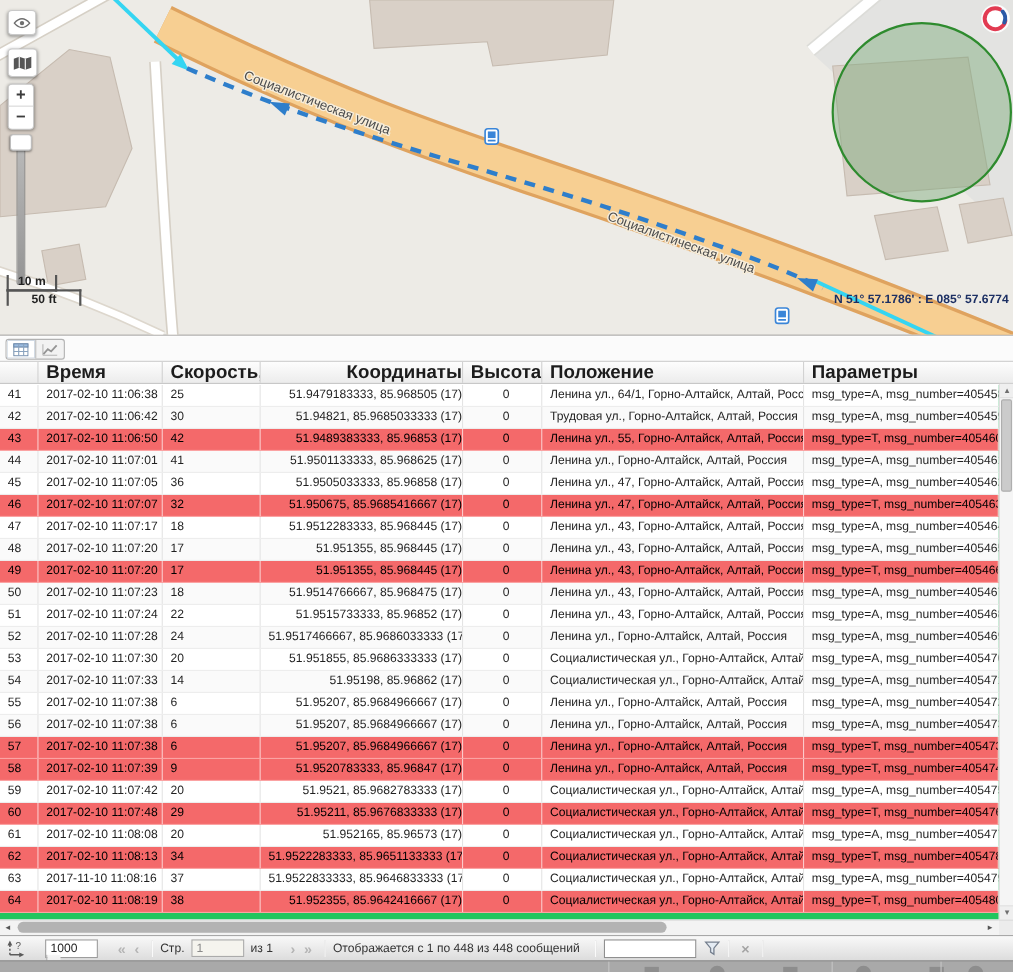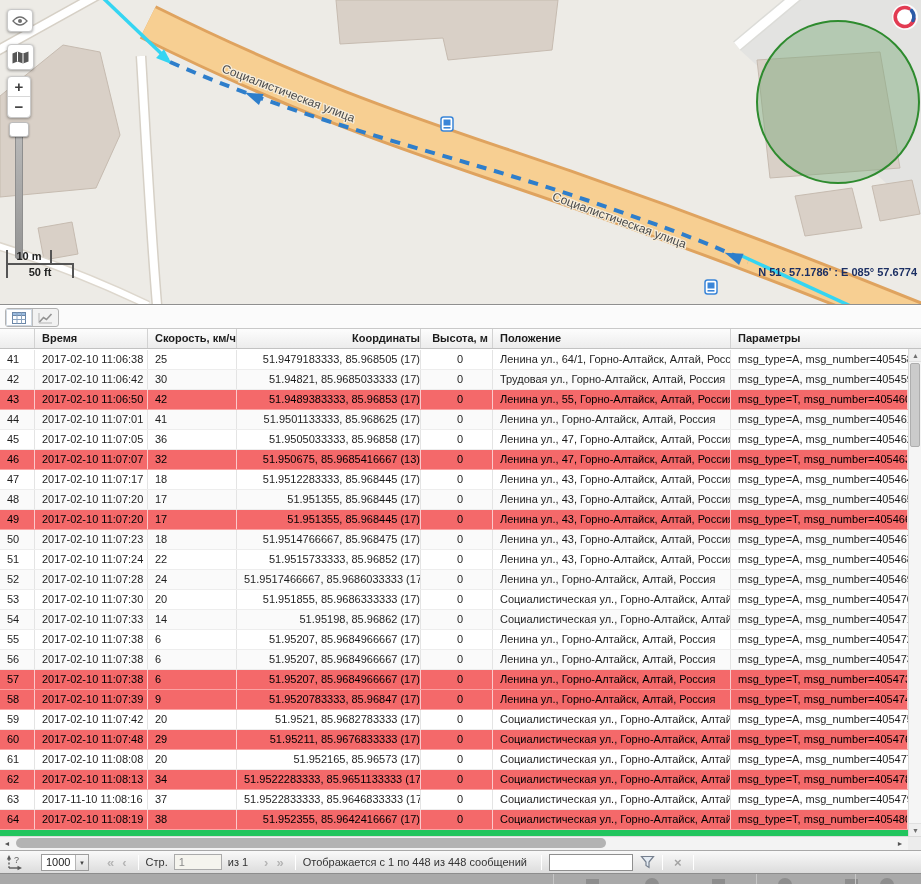--- a/index.html
+++ b/index.html
@@ -30,21 +30,21 @@
   
   #panel-toolbar{position:absolute;left:0;top:306px;width:921px;height:23px;background:#fbfbfb;border-bottom:1px solid #c9c9c9;}
   #view-group{position:absolute;left:5px;top:2px;height:19px;display:flex;border:1px solid #b2b2b2;border-radius:3px;overflow:hidden;background:#f2f2f2;}
   .view-btn{width:26px;height:17px;display:flex;align-items:center;justify-content:center;cursor:pointer;}
   .view-btn.active{background:#fff;box-shadow:inset 0 0 0 1px #cfd8e2;}
   .view-btn + .view-btn{border-left:1px solid #bdbdbd;}
 
   
   #grid-header{position:absolute;left:0;top:329px;width:921px;height:20px;
                background:linear-gradient(#fdfdfd,#ececec);border-bottom:1px solid #c2c2c2;display:flex;}
-  .hcell{height:100%;border-right:1px solid #d2d2d2;font-size:11px;font-weight:bold;color:#1c1c1c;
+  .hcell{height:100%;border-right:1px solid #d2d2d2;font-size:17px;font-weight:bold;color:#1c1c1c;
          line-height:19px;padding-left:7px;white-space:nowrap;overflow:hidden;}
   #grid-body{position:absolute;left:0;top:350px;width:908px;height:486px;background:#22c55e;overflow:hidden;}
   .row{display:flex;width:908px;height:20px;background:#fff;border-bottom:1px solid #ededed;}
   .row:nth-child(even){background:#fafafa;}
   .cell{height:100%;font-size:11px;color:#1f1f1f;line-height:19px;padding-left:7px;
         white-space:nowrap;overflow:hidden;border-right:1px solid #e4e4e4;}
   .row.red, .row.red:nth-child(even){background:#f4696a;}
   .row.red{border-bottom:1px solid #fba3a3;}
   .row.red .cell{color:#000;border-right:1px solid rgba(255,255,255,.65);}
   .c0{width:35px;} .c1{width:113px;} .c2{width:89px;} .c3{width:184px;text-align:right;}
@@ -61,21 +61,21 @@
   #hs-right{left:893px;top:837px;position:absolute;width:14px;height:13px;font-size:7px;color:#555;text-align:center;line-height:13px;cursor:pointer;}
   #hs-thumb{position:absolute;left:16px;top:838px;width:590px;height:10px;background:#b3b3b3;border-radius:5px;cursor:grab;}
   #sb-corner{position:absolute;left:908px;top:836px;width:13px;height:14px;background:#ececec;border-top:1px solid #dadada;}
 
   
   #pager{position:absolute;left:0;top:850px;width:921px;height:23px;
          background:linear-gradient(#f9f9f9,#dcdcdc);border-top:1px solid #a8a8a8;
          display:flex;align-items:center;font-size:11px;color:#333;}
   .sep{width:1px;height:15px;background:#c2c2c2;border-right:1px solid #fff;margin:0 7px;}
   .nav{font-size:13px;font-weight:bold;color:#b5b5b5;padding:0 4px;cursor:default;}
-  #page-size{margin-left:18px;width:48px;height:17px;background:#fff;border:1px solid #9d9d9d;display:flex;cursor:pointer;}
+  #page-size{margin-left:18px;width:48px;height:17px;background:#fff;border:1px solid #9d9d9d;display:flex;cursor:pointer;flex-direction:column;}
   #page-size .val{flex:1;padding:1px 0 0 4px;color:#222;}
   #page-size .arrow{width:13px;border-left:1px solid #b5b5b5;background:linear-gradient(#f6f6f6,#dedede);
                     font-size:6px;color:#444;text-align:center;line-height:16px;}
   #page-input{width:48px;height:16px;border:1px solid #ababab;background:#f5f4ee;color:#8a8a8a;
               font-size:11px;padding:0 4px;margin:0 6px;font-family:"Liberation Sans",sans-serif;}
   #filter-input{width:84px;height:17px;border:1px solid #8f8f8f;background:#fff;font-size:11px;padding:0 4px;
                 font-family:"Liberation Sans",sans-serif;}
   #clear-btn{color:#a3a3a3;font-size:13px;font-weight:bold;padding:0 4px;cursor:pointer;}
   #tool-icon{margin-left:6px;cursor:pointer;}
   #funnel-btn{margin-left:7px;cursor:pointer;display:flex;align-items:center;}
@@ -262,21 +262,21 @@
         <div class="cell c2">36</div>
         <div class="cell c3">51.9505033333, 85.96858 (17)</div>
         <div class="cell c4">0</div>
         <div class="cell c5">Ленина ул., 47, Горно-Алтайск, Алтай, Россия</div>
         <div class="cell c6">msg_type=A, msg_number=405462, event</div>
       </div>
       <div class="row red">
         <div class="cell c0">46</div>
         <div class="cell c1">2017-02-10 11:07:07</div>
         <div class="cell c2">32</div>
-        <div class="cell c3">51.950675, 85.9685416667 (13)</div>
+        <div class="cell c3">51.950675, 85.9685416667 (17)</div>
         <div class="cell c4">0</div>
         <div class="cell c5">Ленина ул., 47, Горно-Алтайск, Алтай, Россия</div>
         <div class="cell c6">msg_type=T, msg_number=405463, event</div>
       </div>
       <div class="row">
         <div class="cell c0">47</div>
         <div class="cell c1">2017-02-10 11:07:17</div>
         <div class="cell c2">18</div>
         <div class="cell c3">51.9512283333, 85.968445 (17)</div>
         <div class="cell c4">0</div>

